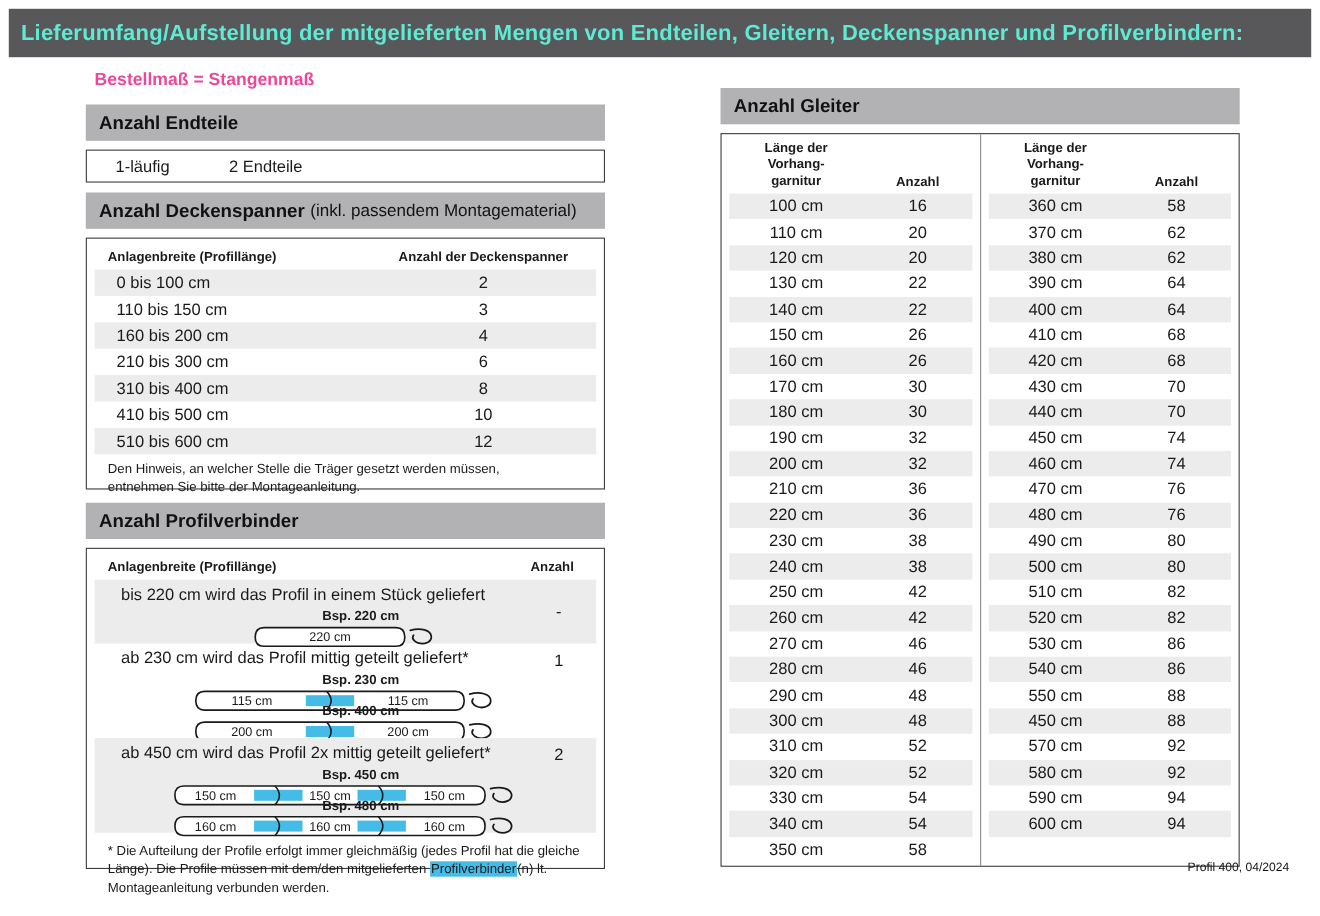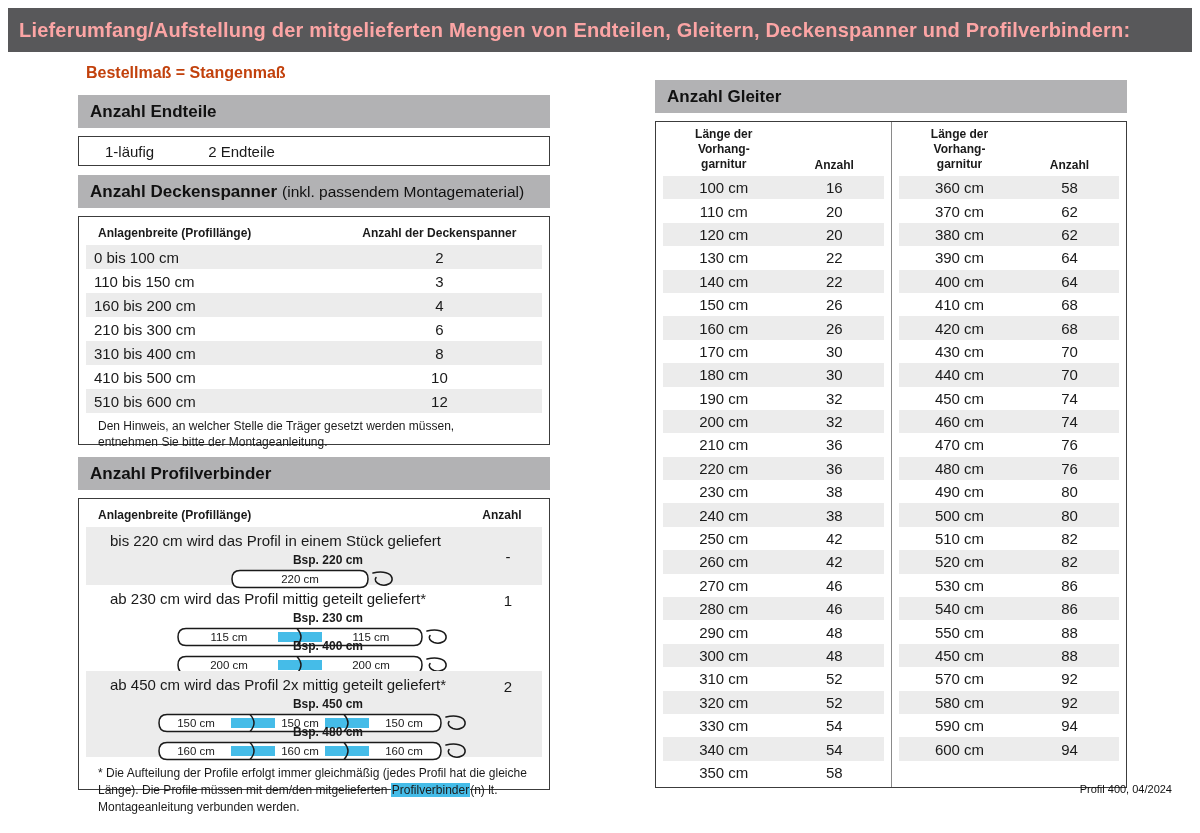--- a/index.html
+++ b/index.html
@@ -3,27 +3,27 @@
 <meta charset="utf-8">
 <style>
   * { margin:0; padding:0; box-sizing:border-box; }
   html,body { background:#fff; }
   .page {
     position:relative; width:1200px; height:833px; overflow:hidden;
     background:#ffffff; font-family:"Liberation Sans", sans-serif; color:#1a1a1a;
   }
   .banner {
     position:absolute; left:8px; top:8px; width:1184px; height:44px;
-    background:#58585a; color:#fca5a5; display:flex; align-items:center;
+    background:#58585a; color:#5eead4; display:flex; align-items:center;
     font-size:20px; font-weight:bold; padding-left:11px; letter-spacing:.2px;
   }
   .col-left  { position:absolute; left:78px;  top:60px; width:472px; }
   .col-right { position:absolute; left:655px; top:80px; width:472px; }
 
-  .order-note { color:#c2410c; font-weight:bold; font-size:16px; margin:4px 0 0 8px; height:20px; }
+  .order-note { color:#ec4899; font-weight:bold; font-size:16px; margin:4px 0 0 8px; height:20px; }
 
   .sec-header {
     background:#b2b2b4; height:33px; display:flex; align-items:center;
     padding-left:12px; font-size:17px; font-weight:bold; color:#111;
   }
   .sec-header .normal { font-weight:normal; font-size:15.5px; margin-left:5px; }
 
   .box { border:1px solid #3c3c3c; background:#fff; }
 
   .endteile-row { margin-top:8px; height:30px; display:flex; align-items:center; font-size:15px; }
@@ -31,21 +31,21 @@
   .endteile-row .c2 { margin-left:54px; }
 
   .h-gap1 { margin-top:11px; } .h-gap2 { margin-top:9px; } .h-gap3 { margin-top:12px; }
 
   .deck-box { margin-top:8px; height:229px; padding:4px 7px 0 7px; }
   .thead { display:flex; align-items:center; height:24px; font-size:12px; font-weight:bold; }
   .thead .th1 { width:55%; padding-left:12px; }
   .thead .th2 { width:45%; text-align:center; }
   .deck-row { display:flex; align-items:center; height:24px; font-size:15px; }
   .deck-row:nth-child(odd) { background:#ececec; }
-  .deck-row .td1 { width:55%; padding-left:8px; }
+  .deck-row .td1 { width:55%; padding-left:20px; }
   .deck-row .td2 { width:45%; text-align:center; }
   .deck-note { font-size:12px; line-height:1.35; padding:5px 30px 0 12px; color:#1a1a1a; }
 
   .pv-box { margin-top:8px; height:292px; padding:4px 7px 0 7px; }
   .pv-head { display:flex; align-items:center; height:24px; font-size:12px; font-weight:bold; }
   .pv-head .th1 { flex:1; padding-left:12px; }
   .pv-head .th2 { width:80px; text-align:center; }
   .pv-row { position:relative; padding:5px 0 5px 0; }
   .pv-row.striped { background:#ececec; }
   .pv-row .pv-text { font-size:15px; padding-left:24px; height:20px; }

